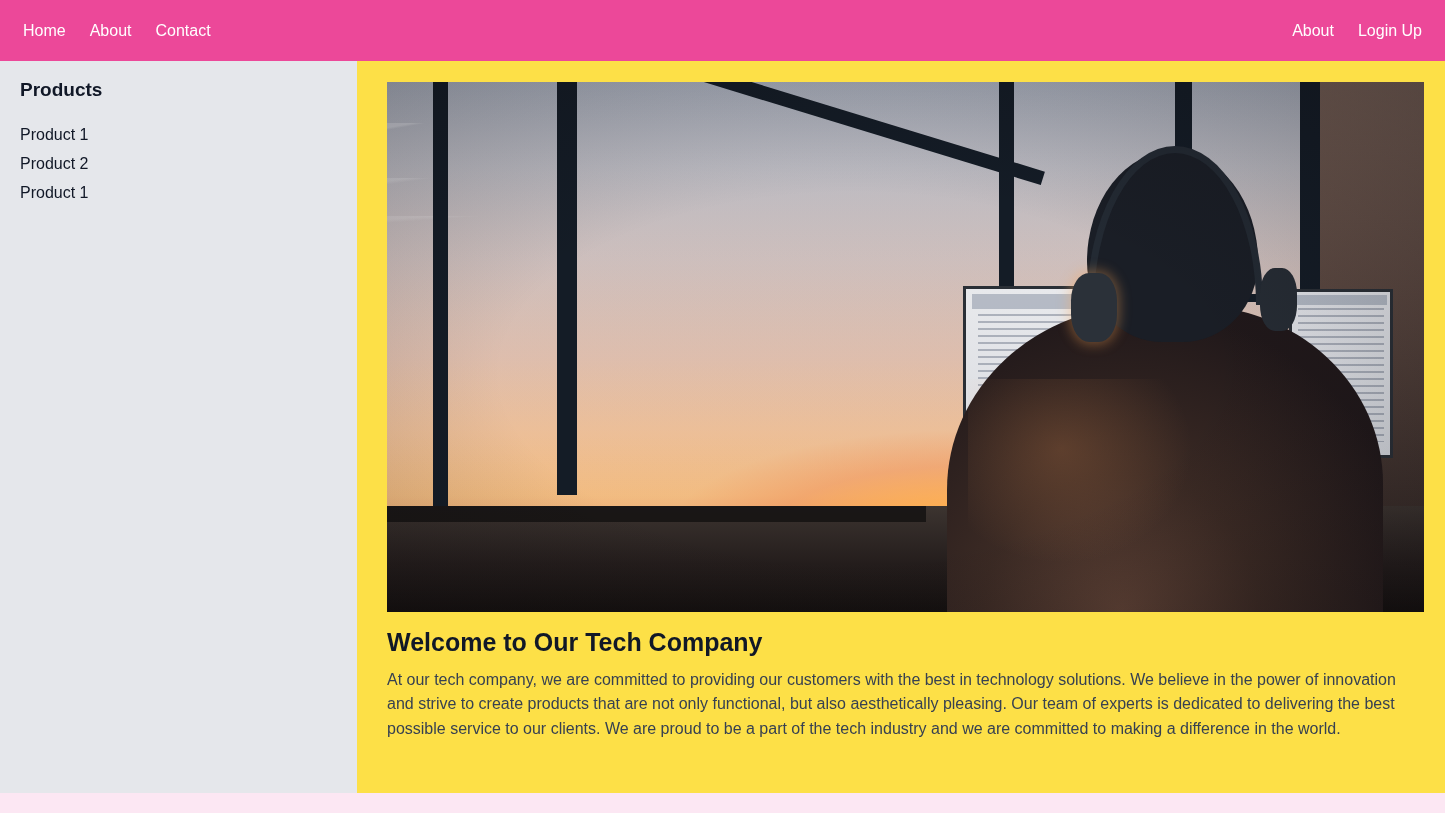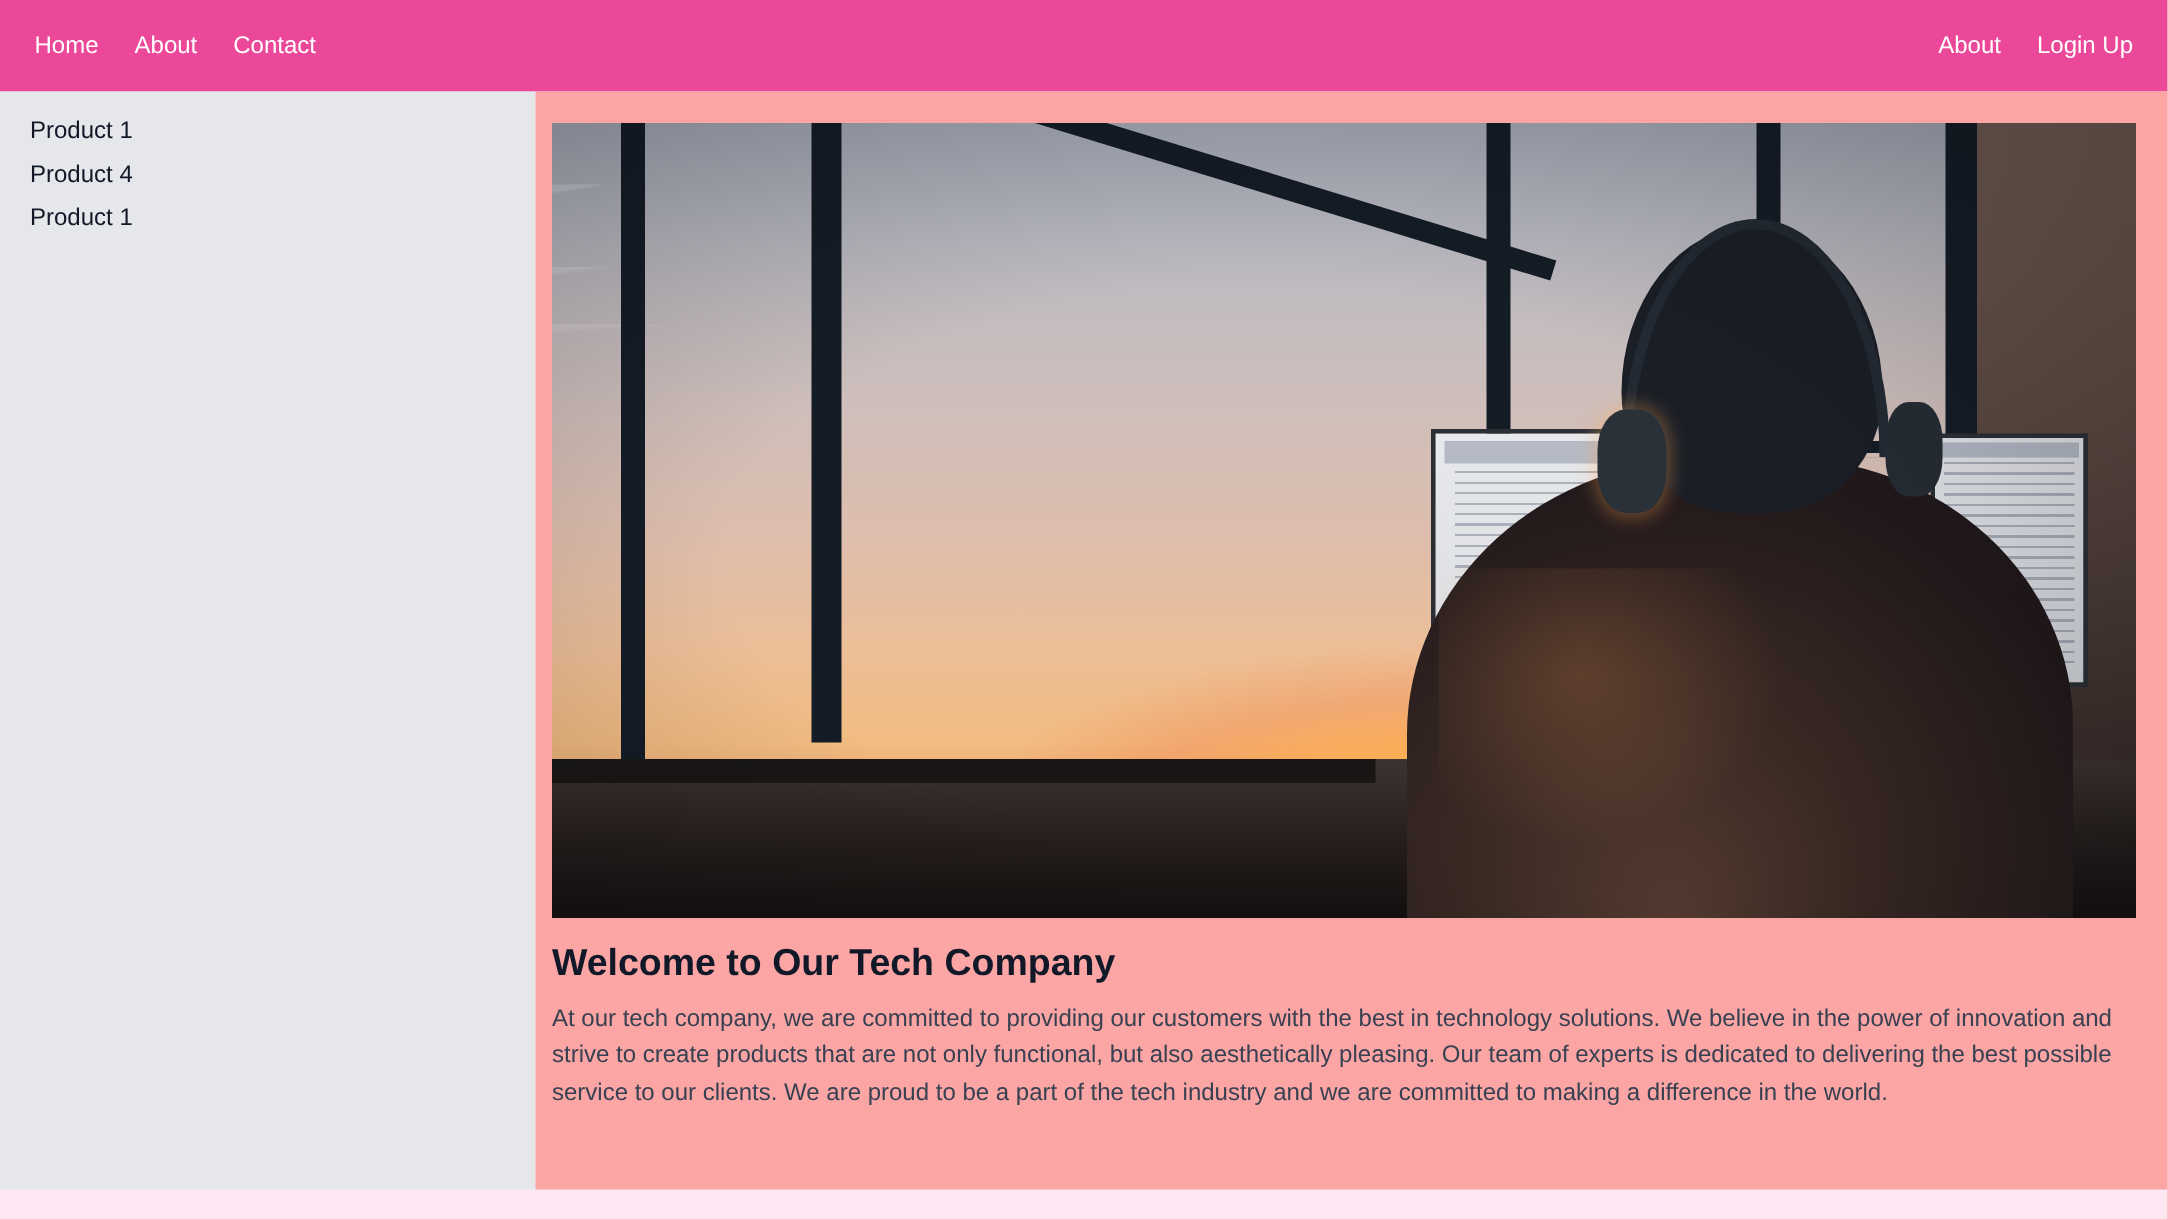--- a/index.html
+++ b/index.html
@@ -81,22 +81,22 @@
     font-size: 16px;
     text-decoration: none;
     cursor: pointer;
     display: inline-block;
     line-height: 1.25;
   }
 
   
   .main {
     flex: 1 1 auto;
-    background: #fca5a5;
-    padding: 21px 21px 20px 11px;
+    background: #fde047;
+    padding: 21px 21px 20px 30px;
     height: 732px;
     overflow: hidden;
   }
 
   .hero-image {
     width: 100%;
     height: 530px;
     display: block;
     position: relative;
     overflow: hidden;
@@ -309,26 +309,27 @@
   </nav>
   <nav class="nav-group nav-right">
     <a class="nav-link">About</a>
     <a class="nav-link">Login Up</a>
   </nav>
 </header>
 
 <div class="layout">
 
   <aside class="sidebar">
+    <h2 class="sidebar-title">Products</h2>
     <ul class="sidebar-list">
       <li>
         <a class="sidebar-link">Product 1</a>
       </li>
       <li>
-        <a class="sidebar-link">Product 4</a>
+        <a class="sidebar-link">Product 2</a>
       </li>
       <li>
         <a class="sidebar-link">Product 1</a>
       </li>
     </ul>
   </aside>
 
   <main class="main">
 
     <div class="hero-image" title="Silhouette of a person wearing headphones working at a desk with computer monitors in front of large windows at sunset">

